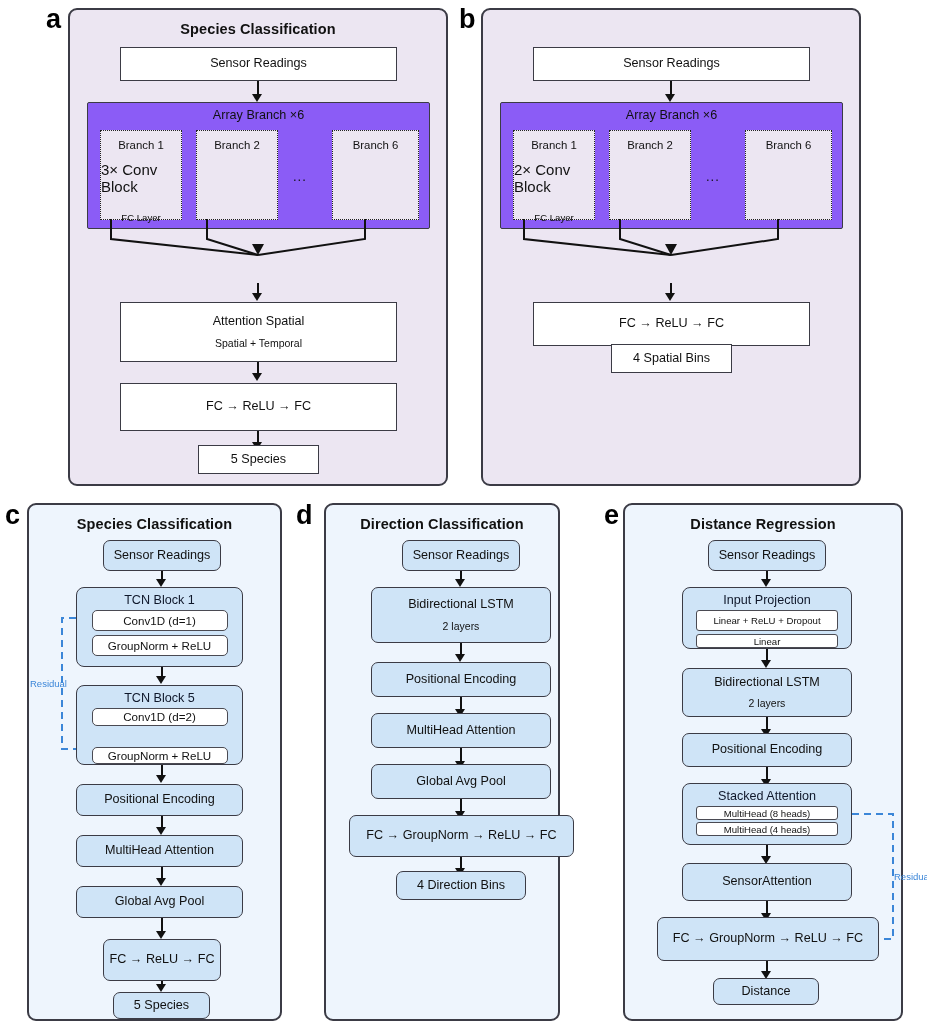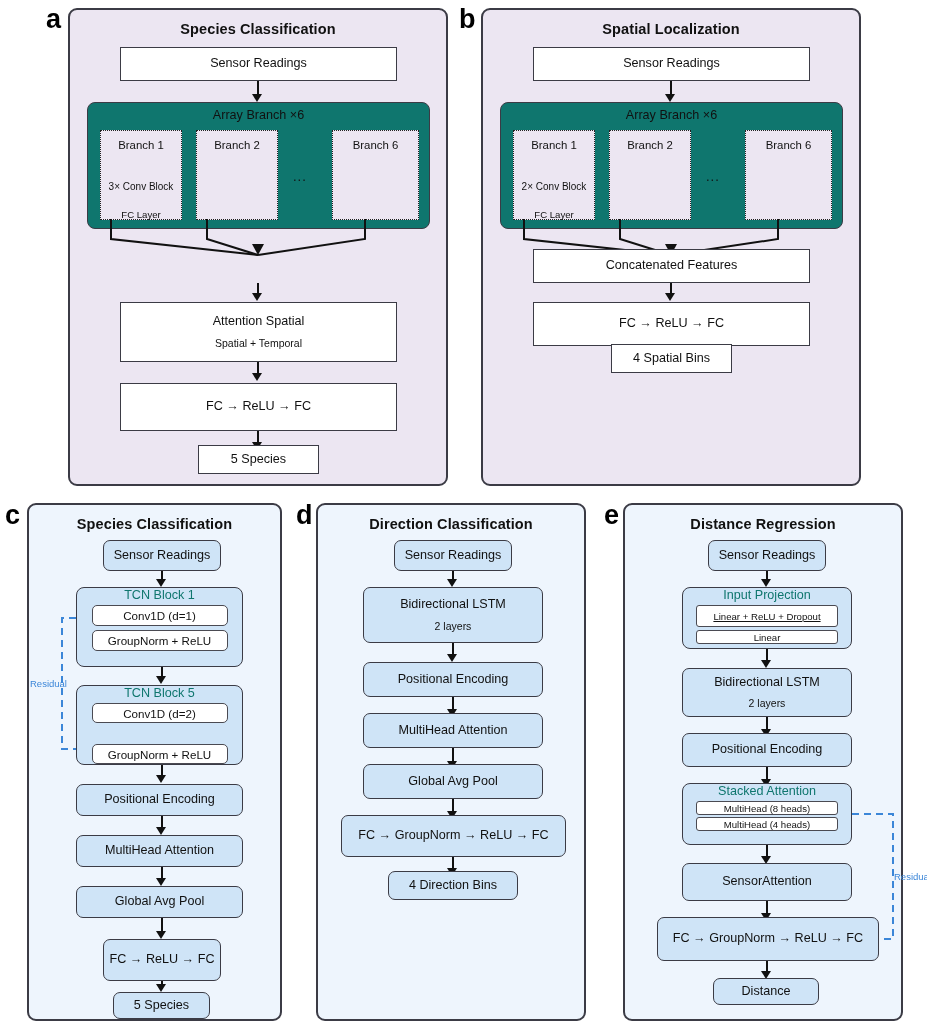--- a/index.html
+++ b/index.html
@@ -65,21 +65,22 @@
     position: absolute;
     border: 1.8px solid #3b3b45;
     border-radius: 8px;
     background: #cfe4f7;
     display: flex;
     flex-direction: column;
     align-items: center;
   }
   .group-node .g-title {
     font-size: 12.6px;
-    color: #0f766e;
+    color: #0f172a;
+    margin-top: 5px;
     margin-bottom: 3px;
   }
   .inner-box {
     border: 1.4px solid #4a4a52;
     border-radius: 5px;
     background: #ffffff;
     font-size: 11.6px;
     text-align: center;
     color: #111;
     display: flex;
@@ -89,41 +90,41 @@
   .inner-box.small {
     font-size: 9.6px;
     border-radius: 3px;
     border-width: 1.2px;
   }
 
   
   .branch-container {
     position: absolute;
     border: 1.5px solid #3b3b45;
-    background: #0f766e;
-    border-radius: 8px;
+    background: #8b5cf6;
+    border-radius: 2px;
   }
   .branch-container .bc-title {
     text-align: center;
     font-size: 12.6px;
     margin-top: 5px;
     color: #111;
   }
   .branch {
     position: absolute;
     border: 1.6px dotted #222;
     background: #ece6f2;
     display: flex;
     flex-direction: column;
     align-items: center;
     font-size: 11.4px;
     color: #111;
   }
   .branch .b-title { margin-top: 8px; font-size: 11.4px; }
-  .branch .b-line { margin-top: 30px; font-size: 10px; }
+  .branch .b-line { margin-top: 10px; font-size: 15px; }
   .branch .b-line2 { margin-top: 17px; font-size: 9.6px; }
   .ellipsis {
     position: absolute;
     font-size: 13px;
     color: #111;
     letter-spacing: 1px;
   }
 
   
   .vline {
@@ -203,21 +204,20 @@
   <div class="arrowhead" style="left:182px; top:432px;"></div>
 
   <div class="node sq white" style="left:128px; top:435px; width:121px; height:29px;">
     <span>5 Species</span>
   </div>
 </div>
 
 <div class="panel-letter" style="left:459px; top:6px;">b</div>
 
 <div class="panel purple" style="left:481px; top:8px; width:380px; height:478px;">
-  <div class="panel-title">Spatial Localization</div>
 
   <div class="node sq white" style="left:50px; top:37px; width:277px; height:34px;">
     <span>Sensor Readings</span>
   </div>
   <div class="vline" style="left:187px; top:71px; height:16px;"></div>
   <div class="arrowhead" style="left:182px; top:84px;"></div>
 
   <div class="branch-container" style="left:17px; top:92px; width:343px; height:127px;">
     <div class="bc-title">Array Branch ×6</div>
     <div class="branch" style="left:12px; top:27px; width:82px; height:90px;">
@@ -234,23 +234,20 @@
     </div>
   </div>
 
   <svg class="conn" style="left:0px; top:205px; width:380px; height:44px;">
     <path d="M 41,4 L 41,24 L 188,40" stroke="#111" stroke-width="2" fill="none"></path>
     <path d="M 137,4 L 137,24 L 188,40" stroke="#111" stroke-width="2" fill="none"></path>
     <path d="M 295,4 L 295,24 L 188,40" stroke="#111" stroke-width="2" fill="none"></path>
     <polygon points="182,29 194,29 188,40" fill="#111"></polygon>
   </svg>
 
-  <div class="node sq white" style="left:50px; top:239px; width:277px; height:34px;">
-    <span>Concatenated Features</span>
-  </div>
   <div class="vline" style="left:187px; top:273px; height:13px;"></div>
   <div class="arrowhead" style="left:182px; top:283px;"></div>
 
   <div class="node sq white" style="left:50px; top:292px; width:277px; height:44px;">
     <span>FC → ReLU → FC</span>
   </div>
   <div class="vline" style="left:187px; top:336px; height:14px;"></div>
   <div class="arrowhead" style="left:182px; top:347px;"></div>
 
   <div class="node sq white" style="left:128px; top:334px; width:121px; height:29px;">
@@ -315,21 +312,21 @@
   <div class="vline" style="left:132px; top:476px; height:8px;"></div>
   <div class="arrowhead" style="left:127px; top:479px;"></div>
 
   <div class="node rnd blue" style="left:84px; top:487px; width:97px; height:27px;">
     <span>5 Species</span>
   </div>
 </div>
 
 <div class="panel-letter" style="left:296px; top:502px;">d</div>
 
-<div class="panel blue" style="left:316px; top:503px; width:270px; height:518px;">
+<div class="panel blue" style="left:324px; top:503px; width:236px; height:518px;">
   <div class="panel-title">Direction Classification</div>
 
   <div class="node rnd blue" style="left:76px; top:35px; width:118px; height:31px;">
     <span>Sensor Readings</span>
   </div>
   <div class="vline" style="left:134px; top:66px; height:11px;"></div>
   <div class="arrowhead" style="left:129px; top:74px;"></div>
 
   <div class="node rnd blue" style="left:45px; top:82px; width:180px; height:56px;">
     <span>Bidirectional LSTM</span>
@@ -373,21 +370,21 @@
   <div class="panel-title">Distance Regression</div>
 
   <div class="node rnd blue" style="left:83px; top:35px; width:118px; height:31px;">
     <span>Sensor Readings</span>
   </div>
   <div class="vline" style="left:141px; top:66px; height:11px;"></div>
   <div class="arrowhead" style="left:136px; top:74px;"></div>
 
   <div class="group-node" style="left:57px; top:82px; width:170px; height:62px;">
     <div class="g-title">Input Projection</div>
-    <div class="inner-box small" style="width:142px; height:22px; margin-bottom:3px;text-decoration:underline;">Linear + ReLU + Dropout</div>
+    <div class="inner-box small" style="width:142px; height:22px; margin-bottom:3px;">Linear + ReLU + Dropout</div>
     <div class="inner-box small" style="width:142px; height:14px;">Linear</div>
   </div>
   <div class="vline" style="left:141px; top:144px; height:14px;"></div>
   <div class="arrowhead" style="left:136px; top:155px;"></div>
 
   <div class="node rnd blue" style="left:57px; top:163px; width:170px; height:49px;">
     <span>Bidirectional LSTM</span>
     <span class="sub">2 layers</span>
   </div>
   <div class="vline" style="left:141px; top:212px; height:15px;"></div>

